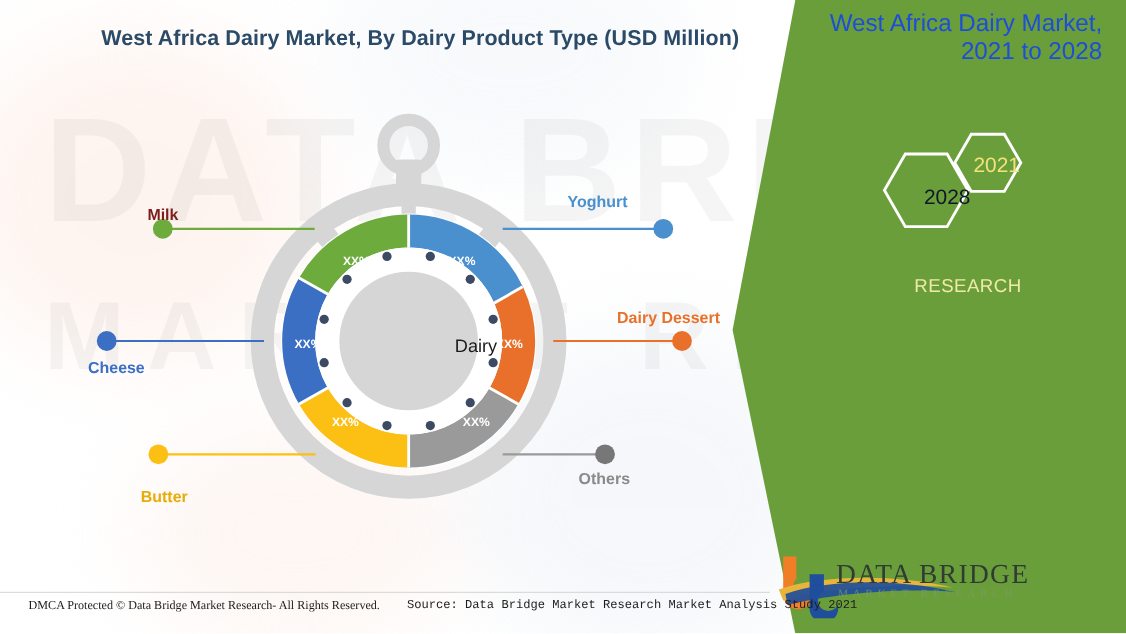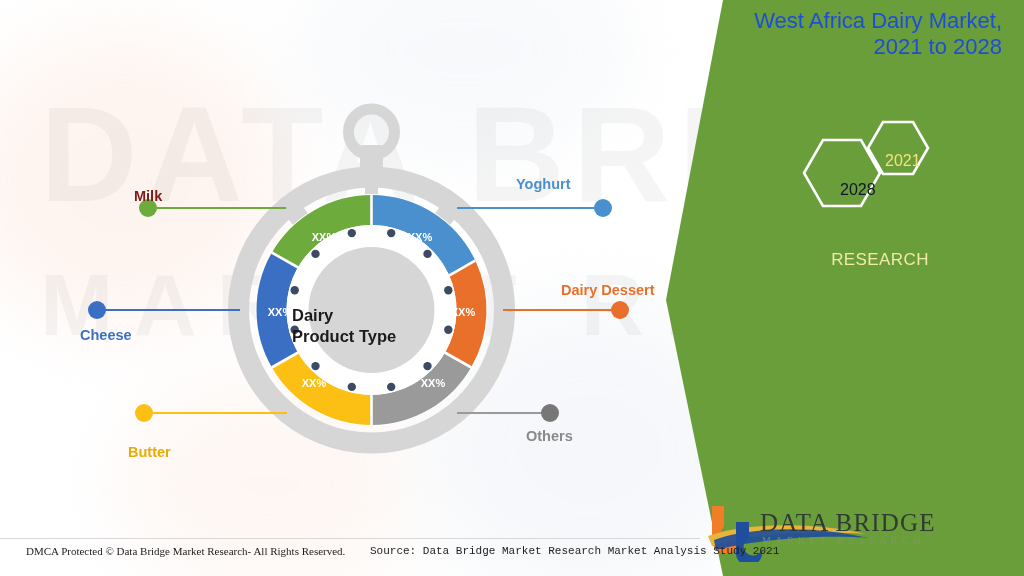--- a/index.html
+++ b/index.html
@@ -36,35 +36,35 @@
     letter-spacing:.1px;
   }
 
   
   #donut-stage{position:absolute;left:214px;top:105px;width:315px;height:350px;}
   #donut-stage svg{display:block;overflow:visible;}
 
   
   .center-text{
     position:absolute;left:292px;top:305px;width:160px;
-    text-align:left;font-size:16.5px;font-weight:700;color:#1b1b1b;
+    text-align:right;font-size:16.5px;font-weight:400;color:#1b1b1b;
     line-height:21px;pointer-events:none;
   }
 
   
   .callout{position:absolute;font-size:14.5px;font-weight:700;white-space:nowrap;}
 
   
   #green-panel{position:absolute;left:0;top:0;width:1024px;height:576px;pointer-events:none;}
   .panel-title{
     position:absolute;right:22px;top:8px;width:300px;
     text-align:right;color:#1d4ed8;font-size:22px;line-height:26px;
     font-weight:400;
   }
-  .hex-label{position:absolute;font-size:16px;font-weight:400;margin-top:12px;}
+  .hex-label{position:absolute;font-size:19px;font-weight:400;}
   .brand-caption{
     position:absolute;left:745px;top:247px;width:270px;
     text-align:center;color:#f0e9a8;font-size:17px;line-height:25px;
     letter-spacing:.4px;
   }
 
   
   #logo{position:absolute;left:706px;top:500px;width:300px;height:62px;}
   .logo-text{
     position:absolute;left:760px;top:509px;
@@ -97,20 +97,21 @@
     <div class="blob peach2"></div>
     <div class="blob cool"></div>
     <div class="blob cool2"></div>
   </div>
 
   <div class="watermark">
     <div>DATA BRIDGE</div>
     <div class="l2">MARKET RESEARCH</div>
   </div>
 
+  <div class="chart-title">West Africa Dairy Market, By Dairy Product Type (USD Million)</div>
 
   <div id="donut-stage">
     <svg width="315" height="350" viewBox="0 0 315 350">
       <defs>
         <clipPath id="clipTopCrown">
           <rect x="0" y="0" width="315" height="116"></rect>
         </clipPath>
       </defs>
 
       <g fill="#d6d6d6">
@@ -201,21 +202,20 @@
         <circle cx="406" cy="205" r="9" fill="#e8702a"></circle>
 
         <line x1="243" y1="308" x2="333" y2="308" stroke="#9a9a9a" stroke-width="2"></line>
         <circle cx="336" cy="308" r="9" fill="#777777"></circle>
       </g>
     </svg>
   </div>
 
   <div class="center-text">
     <div>Dairy</div>
-    <div>Product Type</div>
   </div>
 
   <div class="callout" style="left:134px;top:188px;color:#7f1d1d;">Milk</div>
   <div class="callout" style="left:80px;top:327px;color:#3b6fc4;">Cheese</div>
   <div class="callout" style="left:128px;top:444px;color:#e8ab07;">Butter</div>
   <div class="callout" style="left:516px;top:176px;color:#4a90ce;">Yoghurt</div>
   <div class="callout" style="left:561px;top:282px;color:#e8702a;">Dairy Dessert</div>
   <div class="callout" style="left:526px;top:428px;color:#8a8a8a;">Others</div>
 
   <svg id="green-panel" viewBox="0 0 1024 576">

